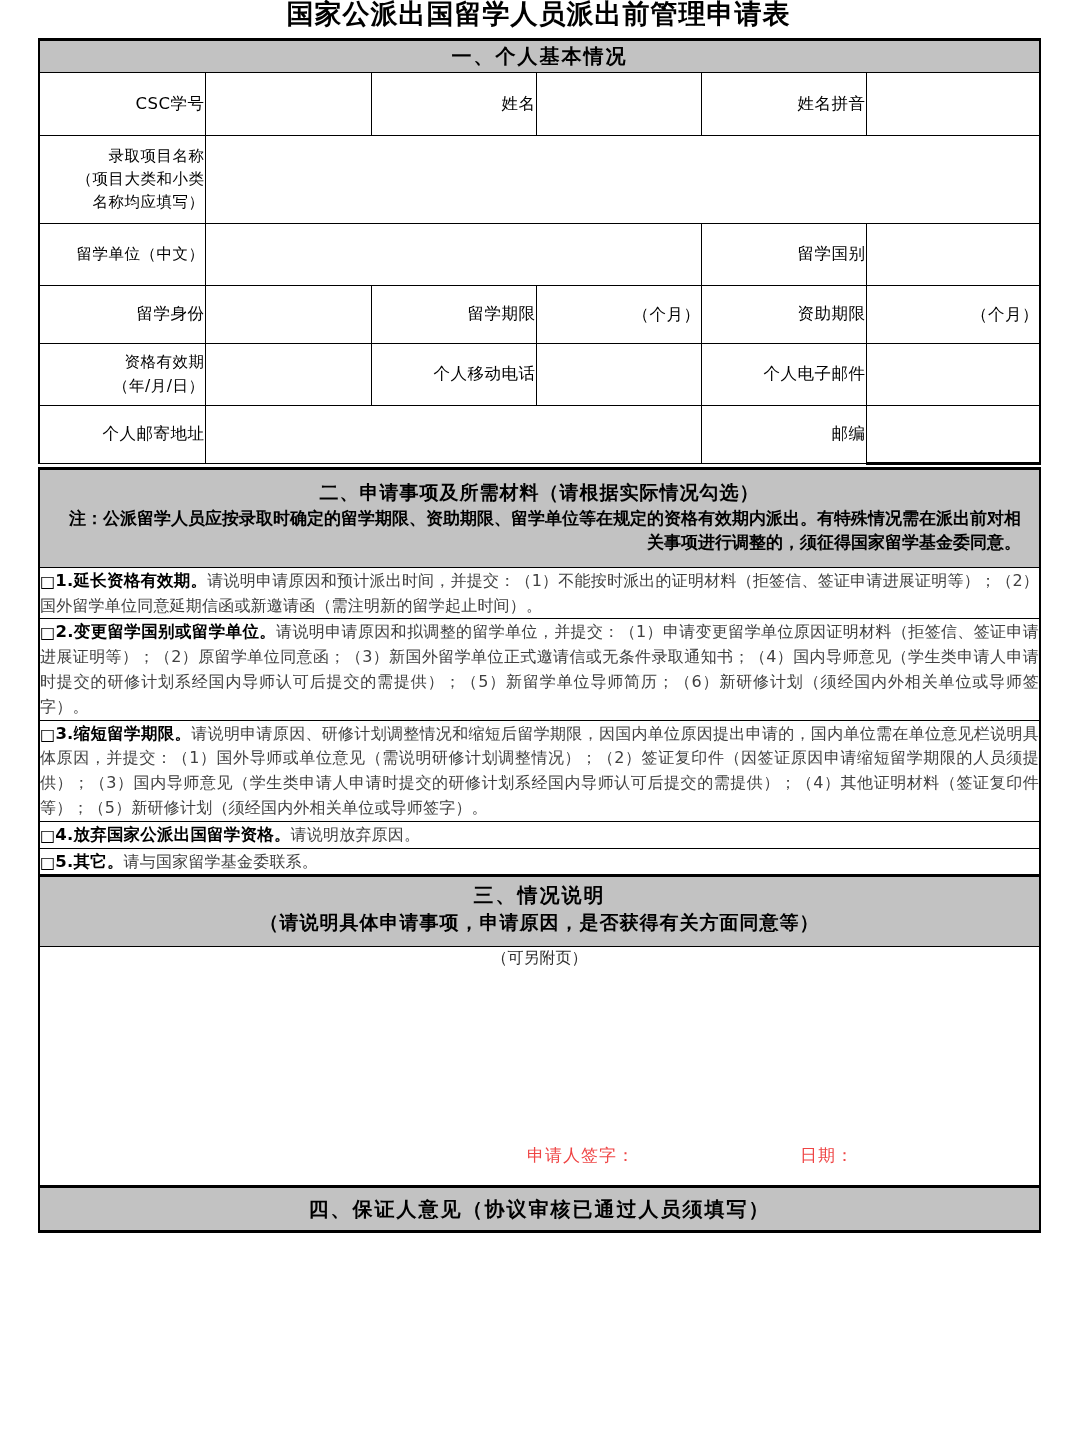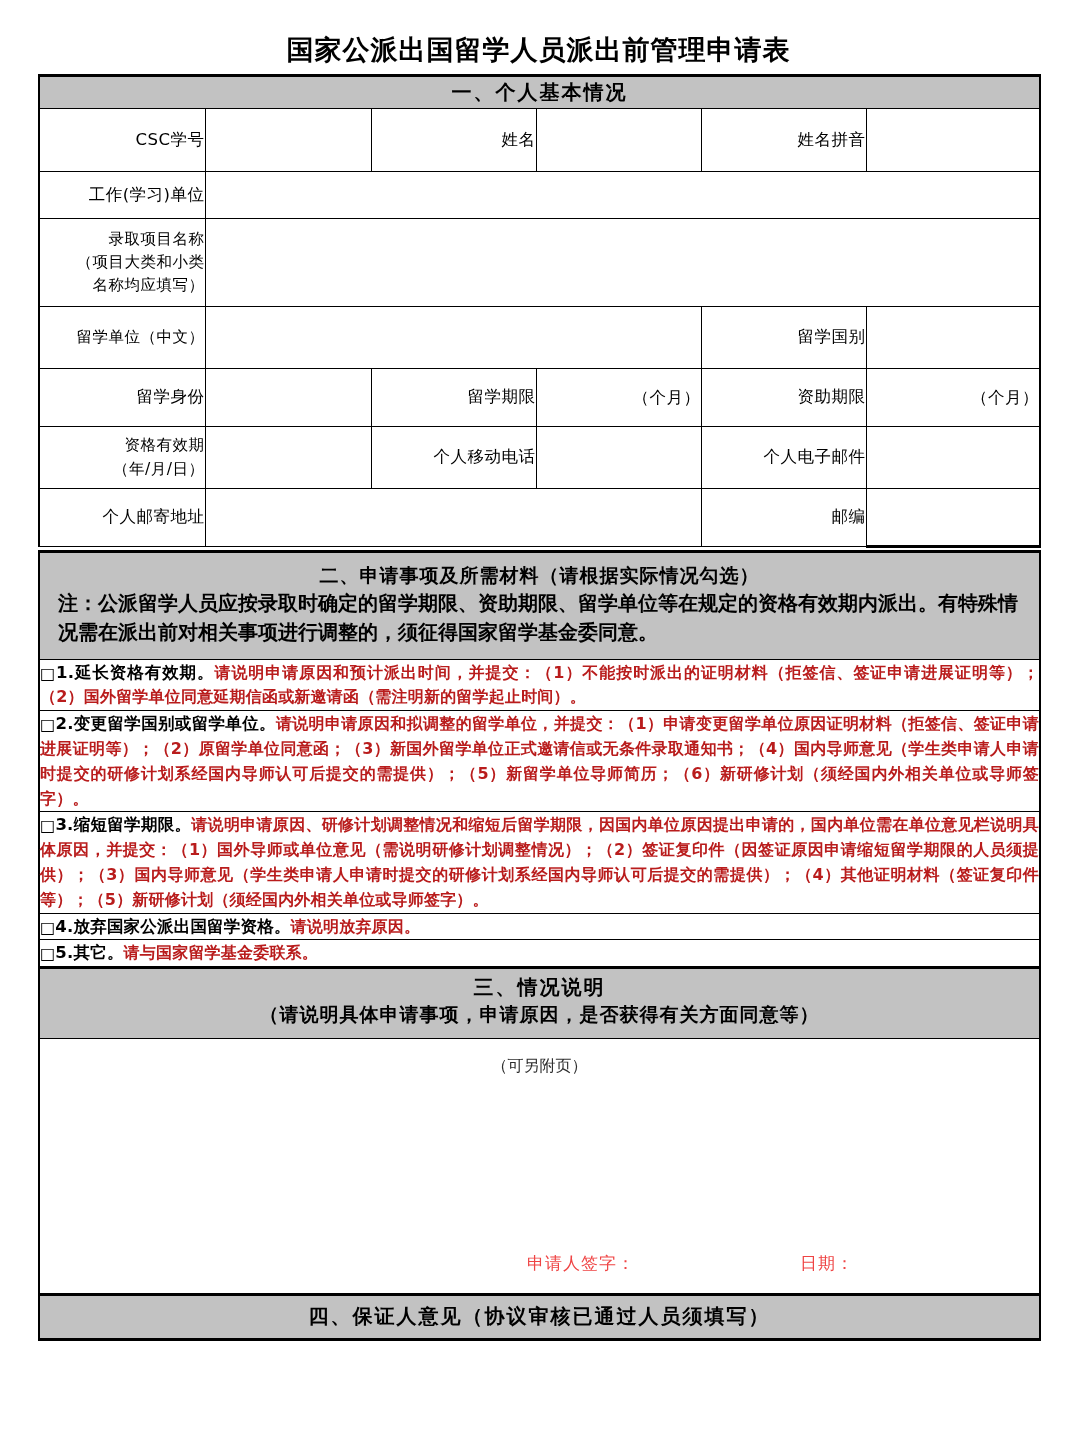--- a/index.html
+++ b/index.html
@@ -23,21 +23,20 @@
     padding: 0 38px;
   }
 
   
   .doc-title {
     text-align: center;
     font-size: 27px;
     font-weight: bold;
     letter-spacing: 1px;
     line-height: 1;
-    padding-top: 36px;
     padding-bottom: 11px;
     white-space: nowrap;
   }
 
   
   .frame {
     width: 1001px;
     border-collapse: collapse;
     table-layout: fixed;
   }
@@ -62,23 +61,23 @@
     font-size: 20px;
     letter-spacing: 2px;
     line-height: 1.35;
   }
   .band-sub {
     font-size: 19px;
     letter-spacing: 1px;
     line-height: 1.4;
   }
   .band-note {
-    font-size: 20px;
+    font-size: 17px;
     line-height: 1.45;
-    text-align: left;
+    text-align: right;
     padding: 0 8px;
   }
 
   
   .lbl {
     text-align: right;
     font-size: 16.5px;
     letter-spacing: 0.5px;
     line-height: 1.5;
     padding: 4px 3px;
@@ -106,29 +105,29 @@
   .cb {
     font-size: 16px;
     line-height: 1;
     vertical-align: -1px;
   }
   .item-head {
     font-weight: bold;
     font-size: 16.5px;
   }
   .item-body {
-    font-weight: bold;
-    color: #b91c1c;
+    font-weight: normal;
+    color: #404040;
   }
 
   
   .attach-note {
     text-align: center;
     font-size: 16px;
-    padding-top: 17px;
+    padding-top: 1px;
     color: #2c2c2c;
   }
   .sig-row {
     font-size: 17px;
     letter-spacing: 1px;
     padding-bottom: 18px;
     color: #ef4444;
   }
   .sig-left { padding-left: 487px; }
   .sig-gap { display: inline-block; width: 165px; }
@@ -159,24 +158,20 @@
 
       <tr style="height:63px;">
         <td class="lbl outer-left">CSC学号</td>
         <td class="val"></td>
         <td class="lbl">姓名</td>
         <td class="val"></td>
         <td class="lbl">姓名拼音</td>
         <td class="val outer-right"></td>
       </tr>
 
-      <tr style="height:47px;">
-        <td class="lbl outer-left">工作(学习)单位</td>
-        <td colspan="5" class="val outer-right"></td>
-      </tr>
 
       <tr style="height:88px;">
         <td class="lbl lbl-small outer-left">
           <div>录取项目名称</div>
           <div>（项目大类和小类</div>
           <div>名称均应填写）</div>
         </td>
         <td colspan="5" class="val outer-right"></td>
       </tr>
 

